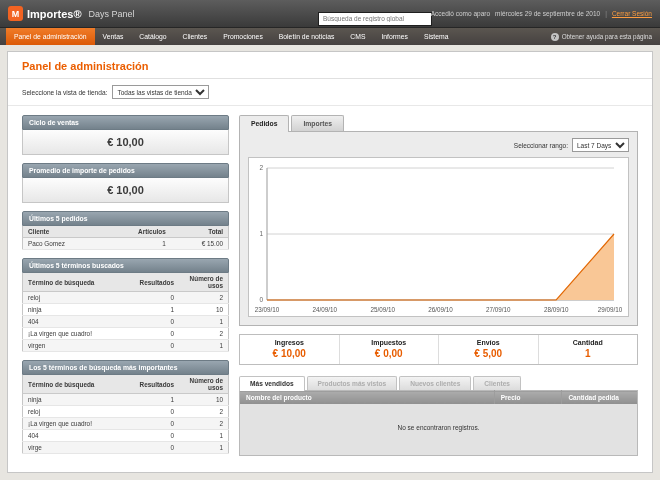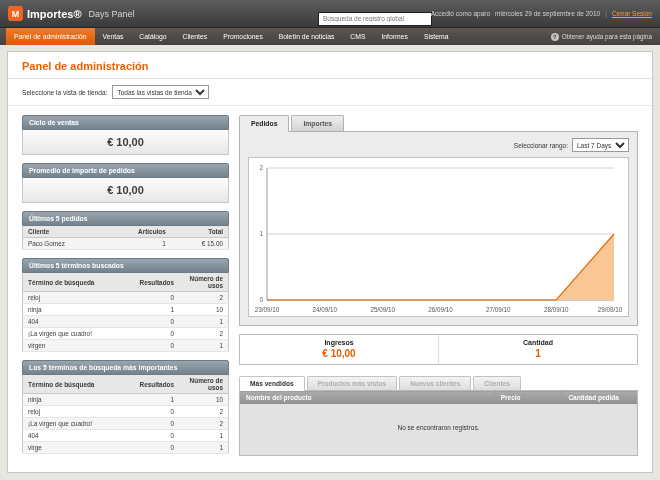--- a/index.html
+++ b/index.html
@@ -330,20 +330,28 @@
             </svg>
           </div>
       </div>
 
       <div class="stats-bar" id="stats-bar">
           <div class="stat">
             <div class="s-label">Ingresos</div>
             <div class="s-value">€ 10,00</div>
           </div>
           <div class="stat">
+            <div class="s-label">Impuestos</div>
+            <div class="s-value">€ 0,00</div>
+          </div>
+          <div class="stat">
+            <div class="s-label">Envíos</div>
+            <div class="s-value">€ 5,00</div>
+          </div>
+          <div class="stat">
             <div class="s-label">Cantidad</div>
             <div class="s-value">1</div>
           </div>
         </div>
 
       <div class="btabs" id="bottom-tabs">
           <div class="btab active">Más vendidos</div>
           <div class="btab">Productos más vistos</div>
           <div class="btab">Nuevos clientes</div>
           <div class="btab">Clientes</div>

